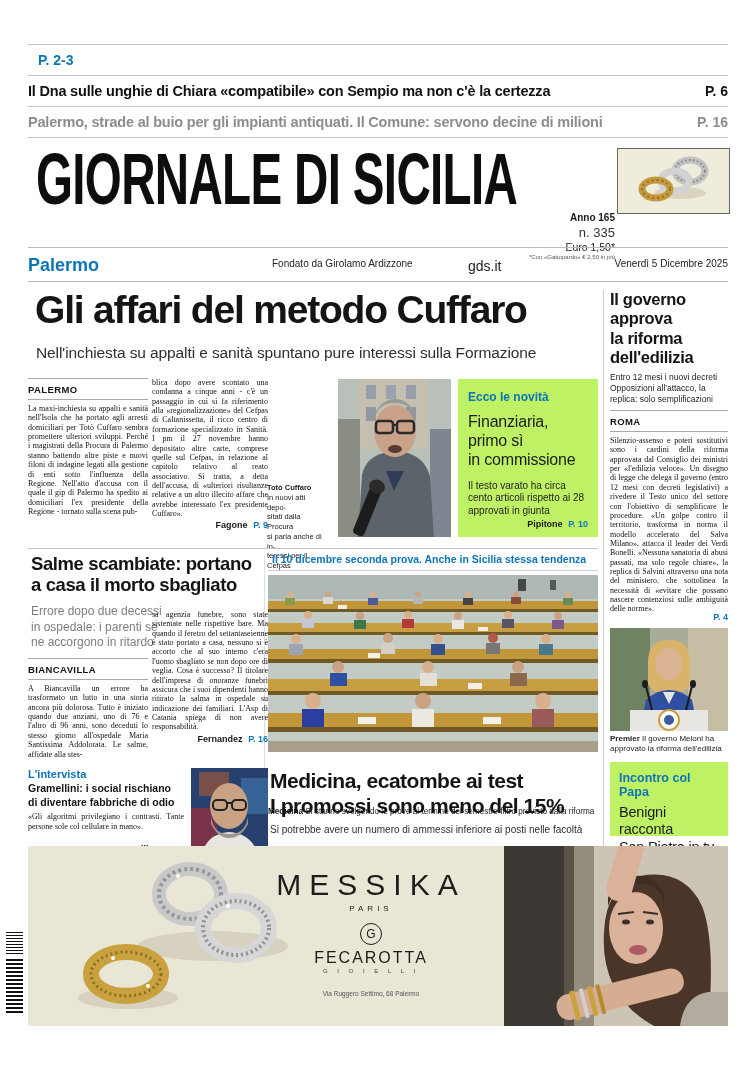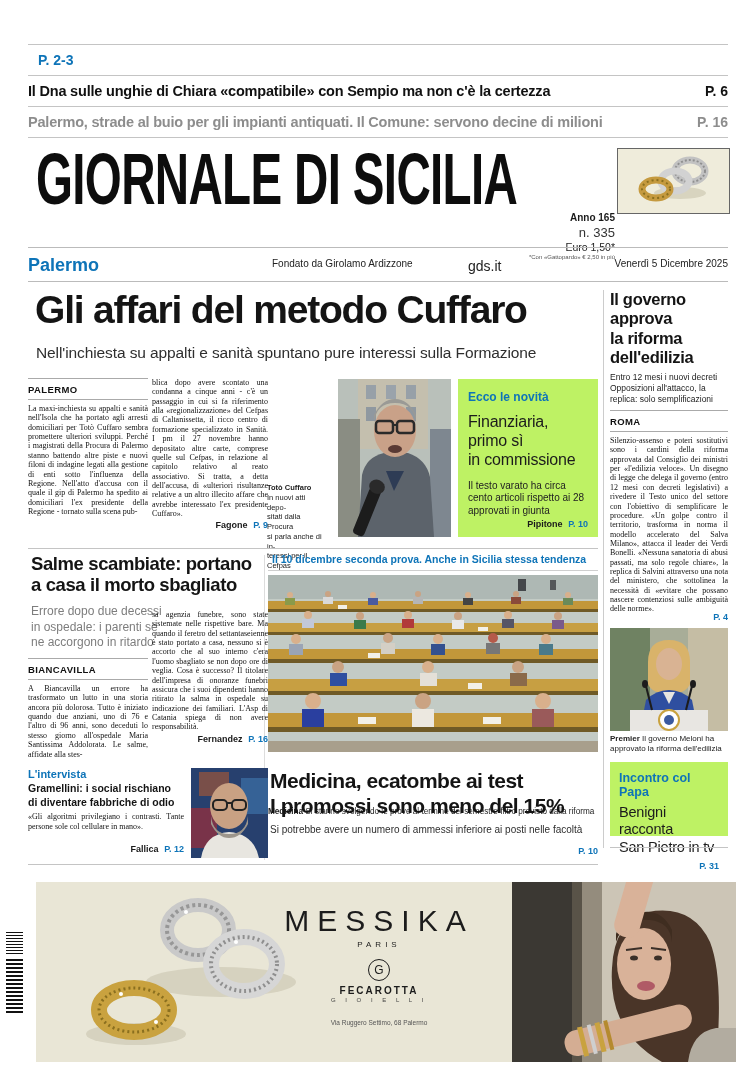--- a/index.html
+++ b/index.html
@@ -67,27 +67,27 @@
        line-height:1.18;letter-spacing:-0.3px;color:#141414;}
   .sbdeck{position:absolute;left:610px;top:372px;width:118px;font-size:8.5px;line-height:1.3;color:#222;}
   .sbpg{position:absolute;left:610px;top:612px;width:118px;text-align:right;
         font-size:9px;font-weight:bold;color:#0e74b8;}
   
   .ik{position:absolute;left:28px;top:768px;font-size:11px;font-weight:bold;color:#0e74b8;}
   .ih{position:absolute;left:28px;top:782px;font-size:10.5px;font-weight:bold;line-height:1.3;color:#141414;}
   .iq{position:absolute;left:28px;top:812px;width:156px;font-size:8px;line-height:1.25;color:#111;}
   .ibyl{position:absolute;left:28px;top:842px;width:156px;}
   
-  .ad{position:absolute;left:28px;top:882px;width:700px;height:180px;background:#e9e6d6;overflow:hidden;margin-left:8px;}
+  .ad{position:absolute;left:28px;top:846px;width:700px;height:180px;background:#e9e6d6;overflow:hidden;}
   .adc{position:absolute;left:233px;top:0;width:220px;text-align:center;color:#1c1c1c;}
   .adc .brand{margin-top:22px;font-size:30px;letter-spacing:8px;font-weight:400;}
   .adc .city{font-size:8px;letter-spacing:4px;margin-top:2px;}
   .adc .mono{margin:10px auto 4px auto;width:20px;height:20px;border:1px solid #1c1c1c;border-radius:50%;
              font-size:12px;line-height:20px;}
-  .adc .ret{font-size:10px;letter-spacing:2px;margin-top:2px;font-weight:bold;}
+  .adc .ret{font-size:16px;letter-spacing:2px;margin-top:2px;}
   .adc .rets{font-size:6px;letter-spacing:4px;margin-top:1px;color:#444;}
   .adc .addr{font-size:6.5px;margin-top:16px;color:#555;}
   
   .bc{position:absolute;left:6px;top:930px;width:17px;}
   .bc .seg1{height:24px;background:repeating-linear-gradient(0deg,#111 0 1px,#fff 1px 3px);}
   .bc .seg2{margin-top:3px;height:56px;background:repeating-linear-gradient(0deg,#111 0 2px,#fff 2px 4px);}
   svg{display:block;}
 </style>
 </head>
 <body>

